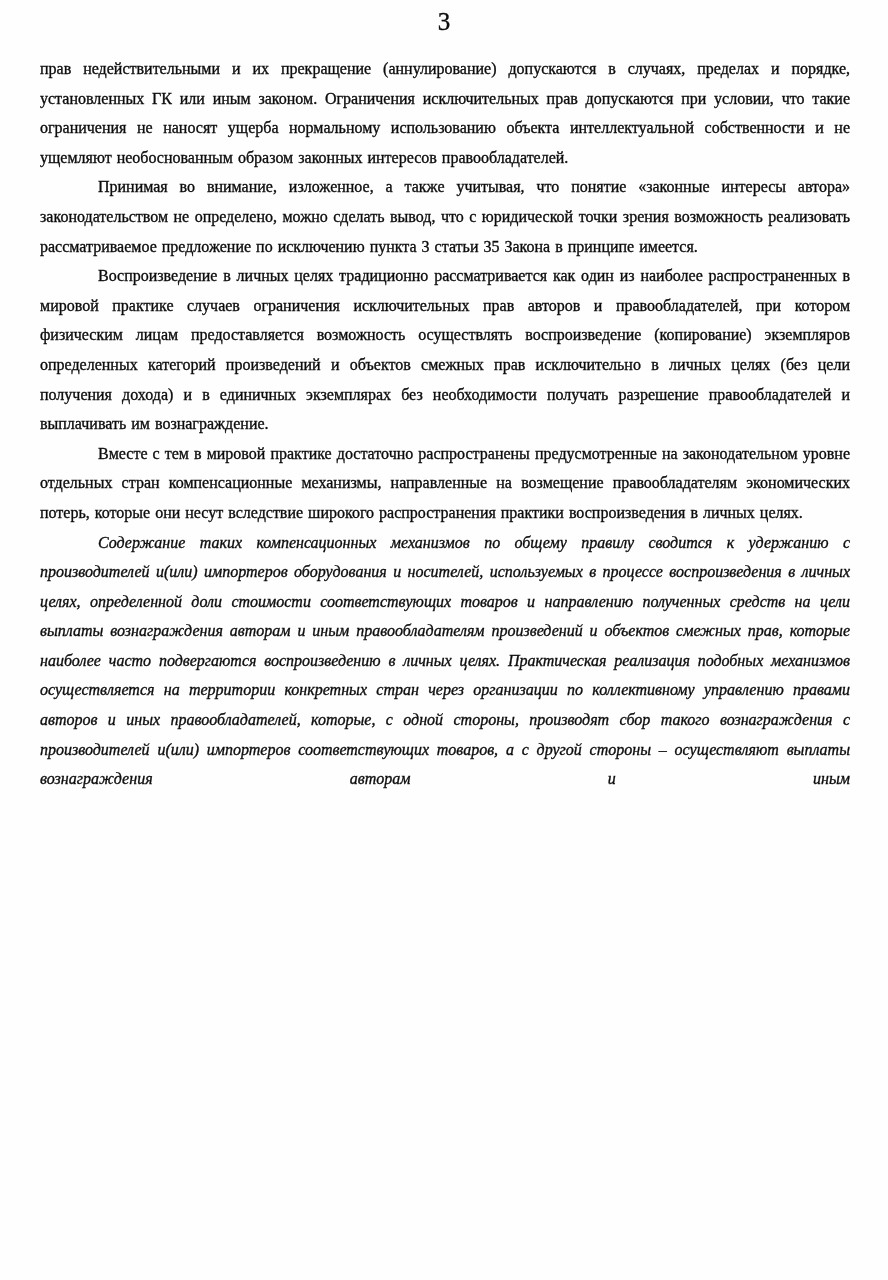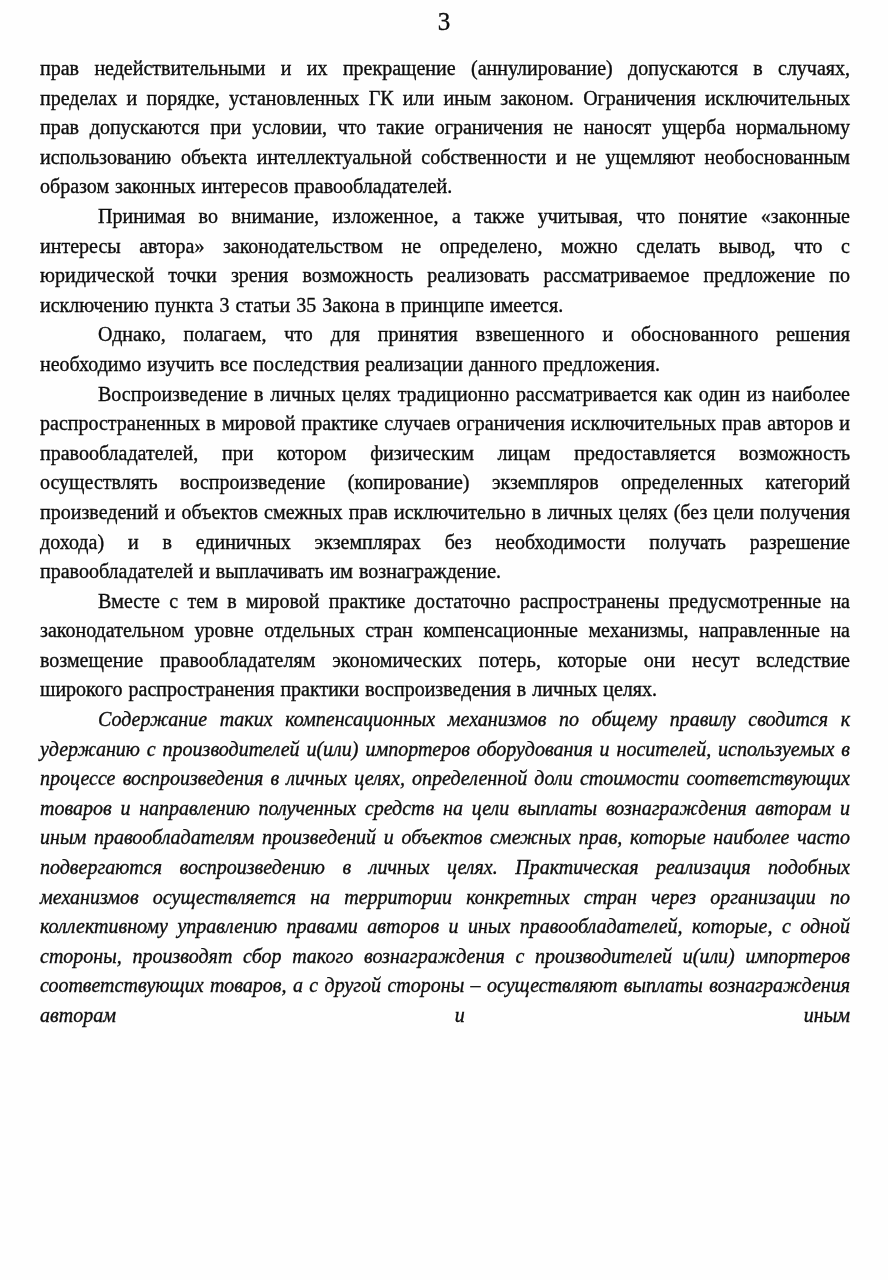--- a/index.html
+++ b/index.html
@@ -19,21 +19,21 @@
     -webkit-text-stroke: 0.35px #0d0d0d;
   }
   .pageno {
     padding-top: 7px;
     text-align: center;
     font-size: 25px;
     line-height: 30px;
   }
   .content {
     margin: 17px 38px 0 40px;
-    font-size: 20px;
+    font-size: 16px;
     line-height: 29.6px;
     text-align: justify;
   }
   .para {
     margin: 0;
     text-indent: 58px;
     word-spacing: 1px;
   }
   .para.no-indent {
     text-indent: 0;
@@ -45,18 +45,17 @@
   }
 </style>
 </head>
 <body>
 
 <div class="page">
   <div class="pageno">3</div>
   <div class="content">
     <p class="para no-indent">прав недействительными и их прекращение (аннулирование) допускаются в случаях, пределах и порядке, установленных ГК или иным законом. Ограничения исключительных прав допускаются при условии, что такие ограничения не наносят ущерба нормальному использованию объекта интеллектуальной собственности и не ущемляют необоснованным образом законных интересов правообладателей.</p>
     <p class="para">Принимая во внимание, изложенное, а также учитывая, что понятие «законные интересы автора» законодательством не определено, можно сделать вывод, что с юридической точки зрения возможность реализовать рассматриваемое предложение по исключению пункта 3 статьи 35 Закона в принципе имеется.</p>
-    <p class="para">Однако, полагаем, что для принятия взвешенного и обоснованного решения необходимо изучить все последствия реализации данного предложения.</p>
     <p class="para">Воспроизведение в личных целях традиционно рассматривается как один из наиболее распространенных в мировой практике случаев ограничения исключительных прав авторов и правообладателей, при котором физическим лицам предоставляется возможность осуществлять воспроизведение (копирование) экземпляров определенных категорий произведений и объектов смежных прав исключительно в личных целях (без цели получения дохода) и в единичных экземплярах без необходимости получать разрешение правообладателей и выплачивать им вознаграждение.</p>
     <p class="para">Вместе с тем в мировой практике достаточно распространены предусмотренные на законодательном уровне отдельных стран компенсационные механизмы, направленные на возмещение правообладателям экономических потерь, которые они несут вследствие широкого распространения практики воспроизведения в личных целях.</p>
     <p class="para cutoff">Содержание таких компенсационных механизмов по общему правилу сводится к удержанию с производителей и(или) импортеров оборудования и носителей, используемых в процессе воспроизведения в личных целях, определенной доли стоимости соответствующих товаров и направлению полученных средств на цели выплаты вознаграждения авторам и иным правообладателям произведений и объектов смежных прав, которые наиболее часто подвергаются воспроизведению в личных целях. Практическая реализация подобных механизмов осуществляется на территории конкретных стран через организации по коллективному управлению правами авторов и иных правообладателей, которые, с одной стороны, производят сбор такого вознаграждения с производителей и(или) импортеров соответствующих товаров, а с другой стороны – осуществляют выплаты вознаграждения авторам и иным</p>
   </div>
 </div>
 
 </body></html>

